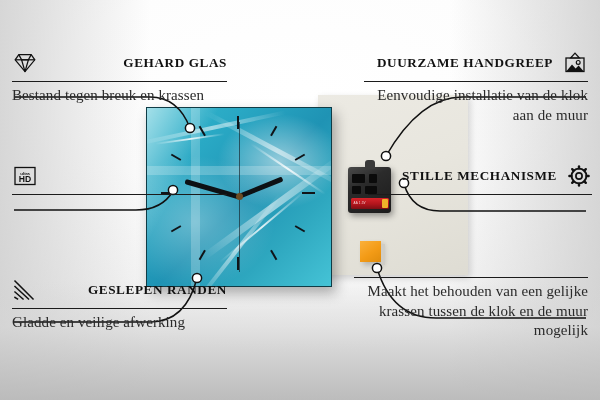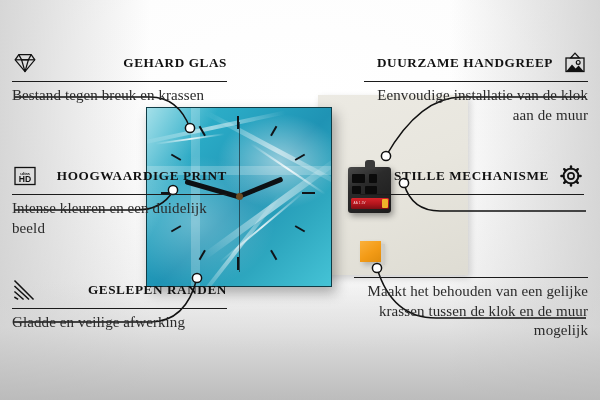--- a/index.html
+++ b/index.html
@@ -43,21 +43,21 @@
   .feat.right .sub{text-align:right;}
 
   .ico{width:26px;height:26px;flex:0 0 26px;display:block;}
   .ico svg{display:block;width:26px;height:26px;}
 
   
   #f-gehard{left:12px;top:50px;}
   #f-print {left:12px;top:163px;}
   #f-randen{left:12px;top:277px;}
   #f-hand  {right:12px;top:50px;width:224px;}
-  #f-mech  {right:16px;top:163px;width:224px;}
+  #f-mech  {right:8px;top:163px;width:224px;}
   #f-foam  {right:12px;top:272px;width:234px;}
 
   
   #photo{position:absolute;left:132px;top:95px;width:336px;height:200px;}
   #wallplate{position:absolute;left:186px;top:0;width:150px;height:180px;
     background:linear-gradient(160deg,#eceae3 0%,#e8e6de 45%,#dedcd3 100%);
     box-shadow:2px 3px 7px rgba(0,0,0,.16);}
   #clock{position:absolute;left:14px;top:12px;width:184px;height:178px;
     border:1.2px solid #0f3c46;
     box-shadow:4px 6px 12px rgba(0,0,0,.30);
@@ -202,24 +202,22 @@
 
   <div class="feat left" id="f-print">
     <div class="head">
       <span class="ico">
         <svg viewBox="0 0 26 26">
           <rect x="3" y="4.5" width="20" height="17" fill="none" stroke="#111" stroke-width="1.3"></rect>
           <text x="13" y="11.6" font-family="Liberation Sans, sans-serif" font-size="4.4" font-weight="700" fill="#111" text-anchor="middle">ultra</text>
           <text x="13" y="19.2" font-family="Liberation Sans, sans-serif" font-size="8.6" font-weight="700" fill="#111" text-anchor="middle">HD</text>
         </svg>
       </span>
-      <span class="ttl">HOOGWAARDIGE PRINT</span>
-    </div>
-    <div class="rule"></div>
-    <div class="sub">Intense kleuren en een duidelijk beeld</div>
+    </div>
+    <div class="rule"></div>
   </div>
 
   <div class="feat left" id="f-randen">
     <div class="head">
       <span class="ico">
         <svg viewBox="0 0 26 26">
             <g stroke="#111" stroke-width="1.5" stroke-linecap="square">
           <path d="M3 4 L21 22"></path>
               <path d="M3 9.5 L16.5 22"></path>
           <path d="M3 15 L11 22"></path>

